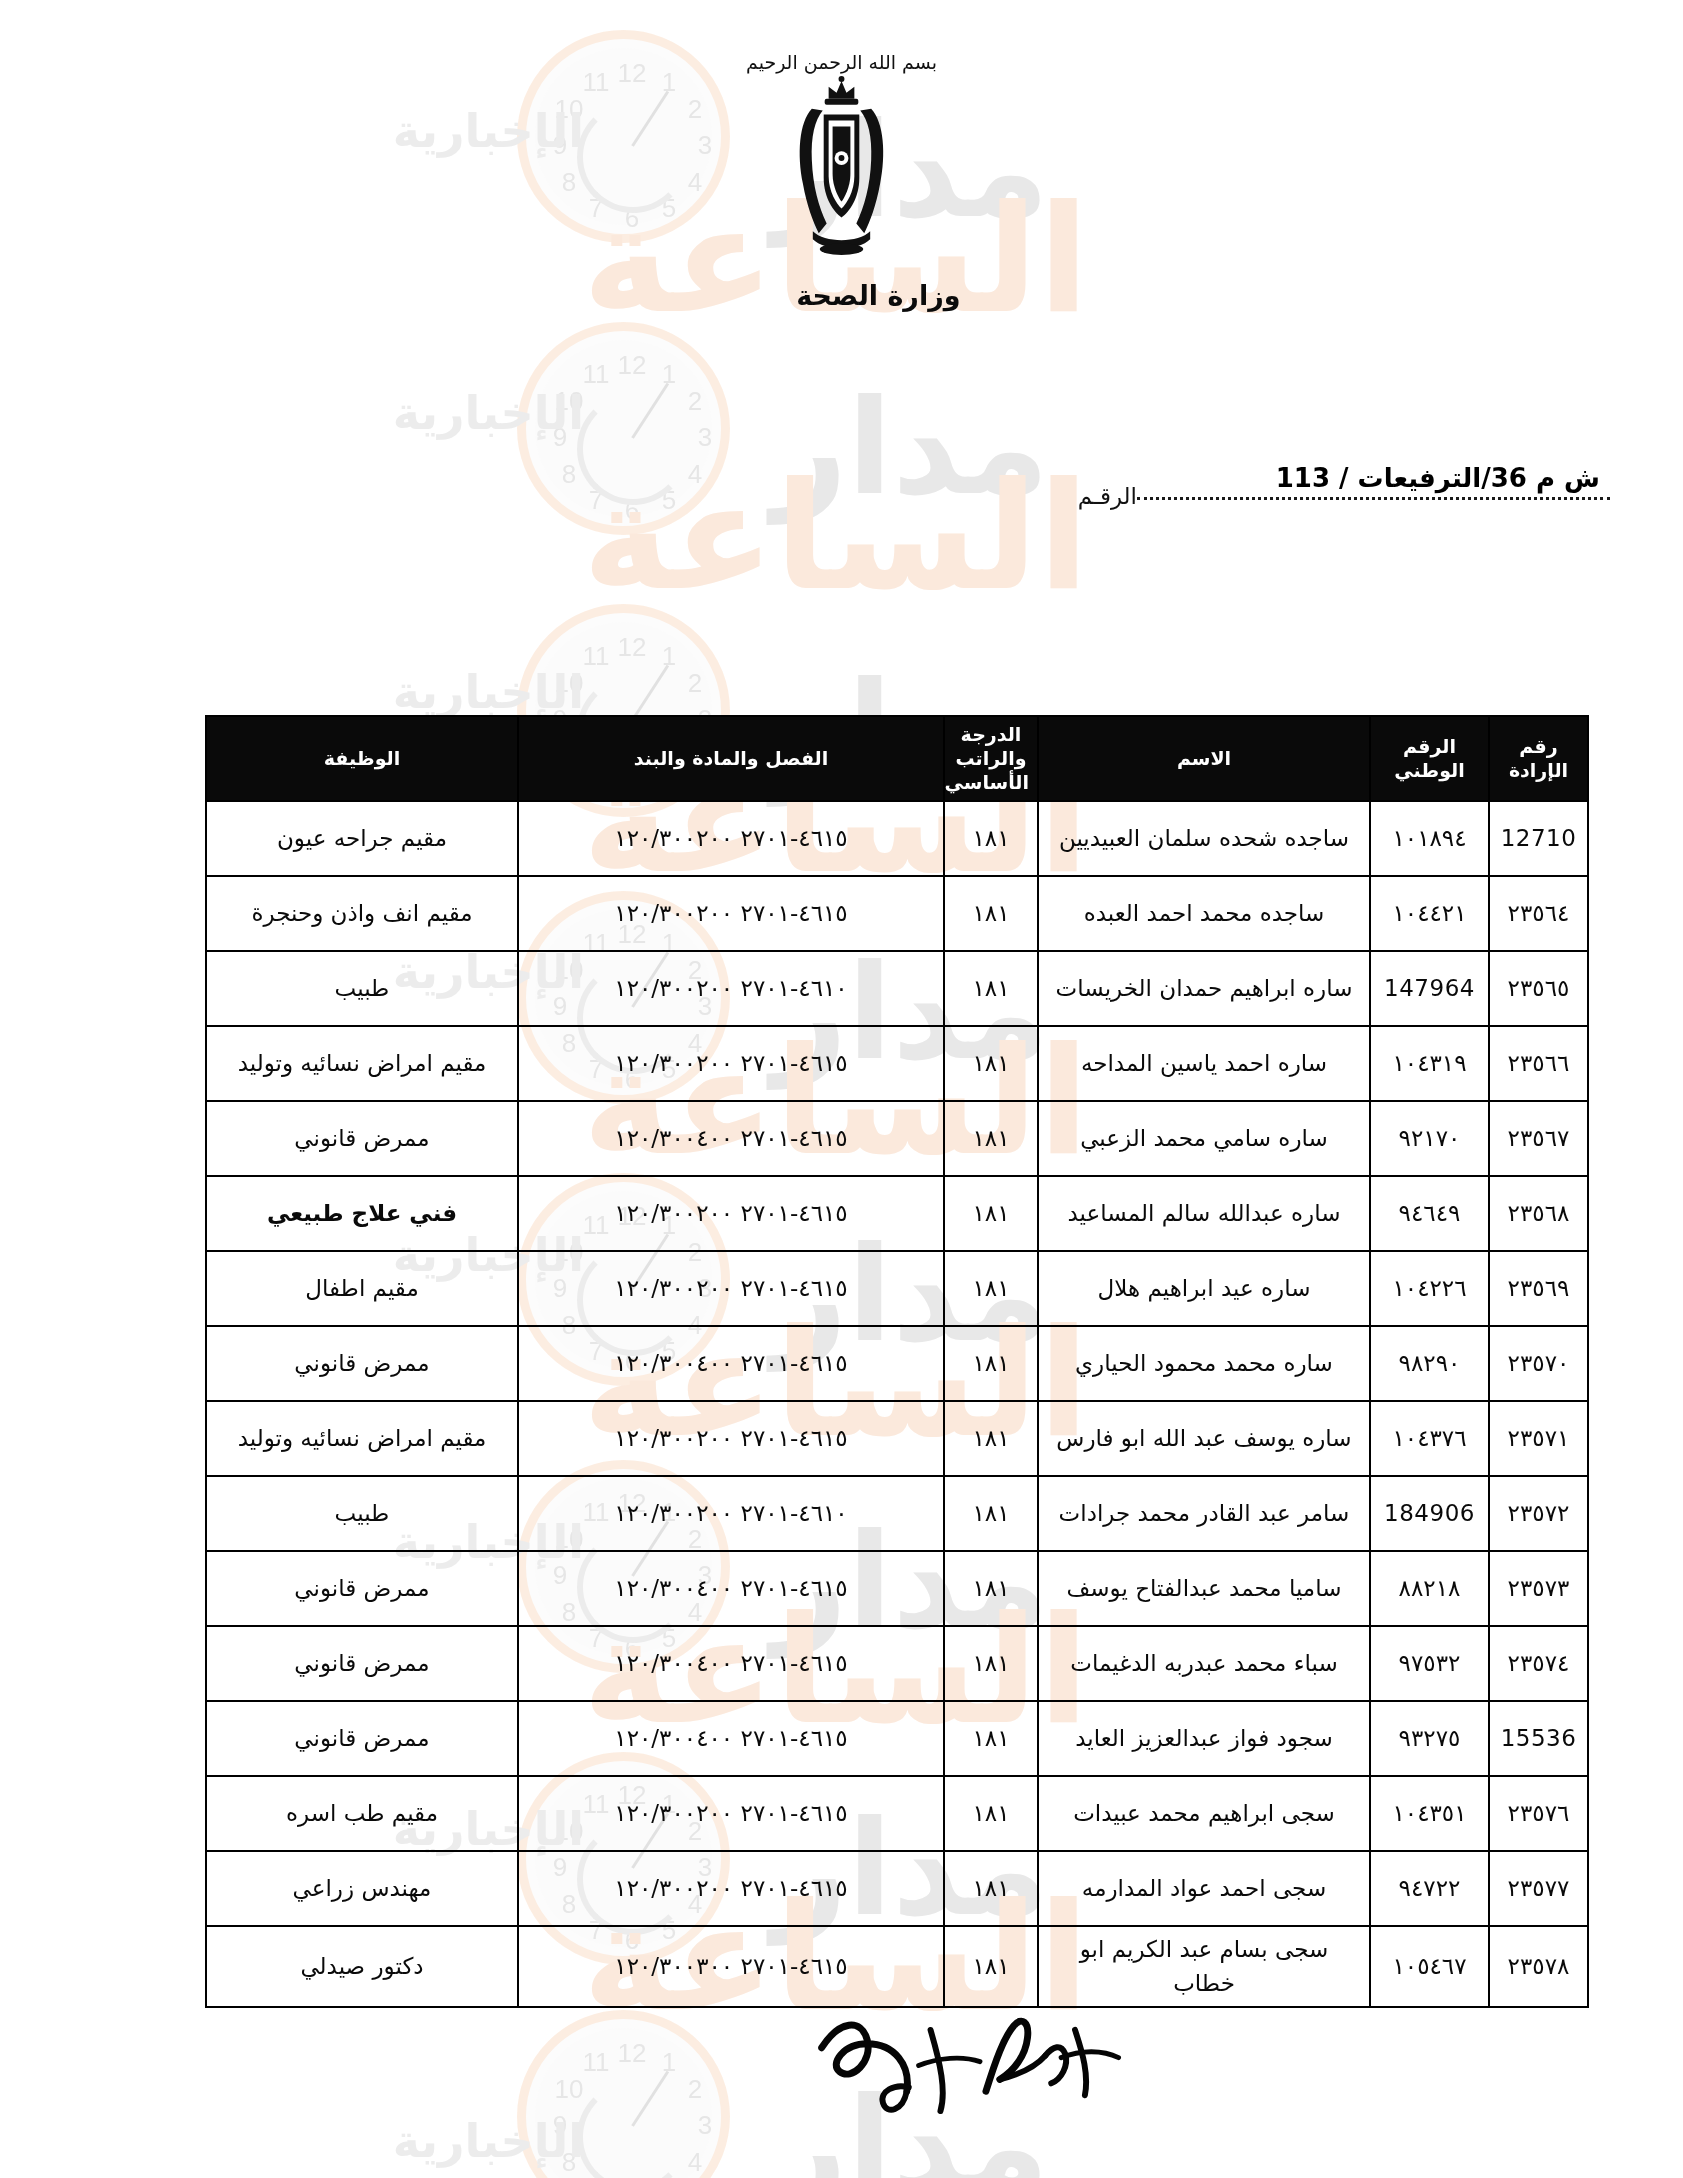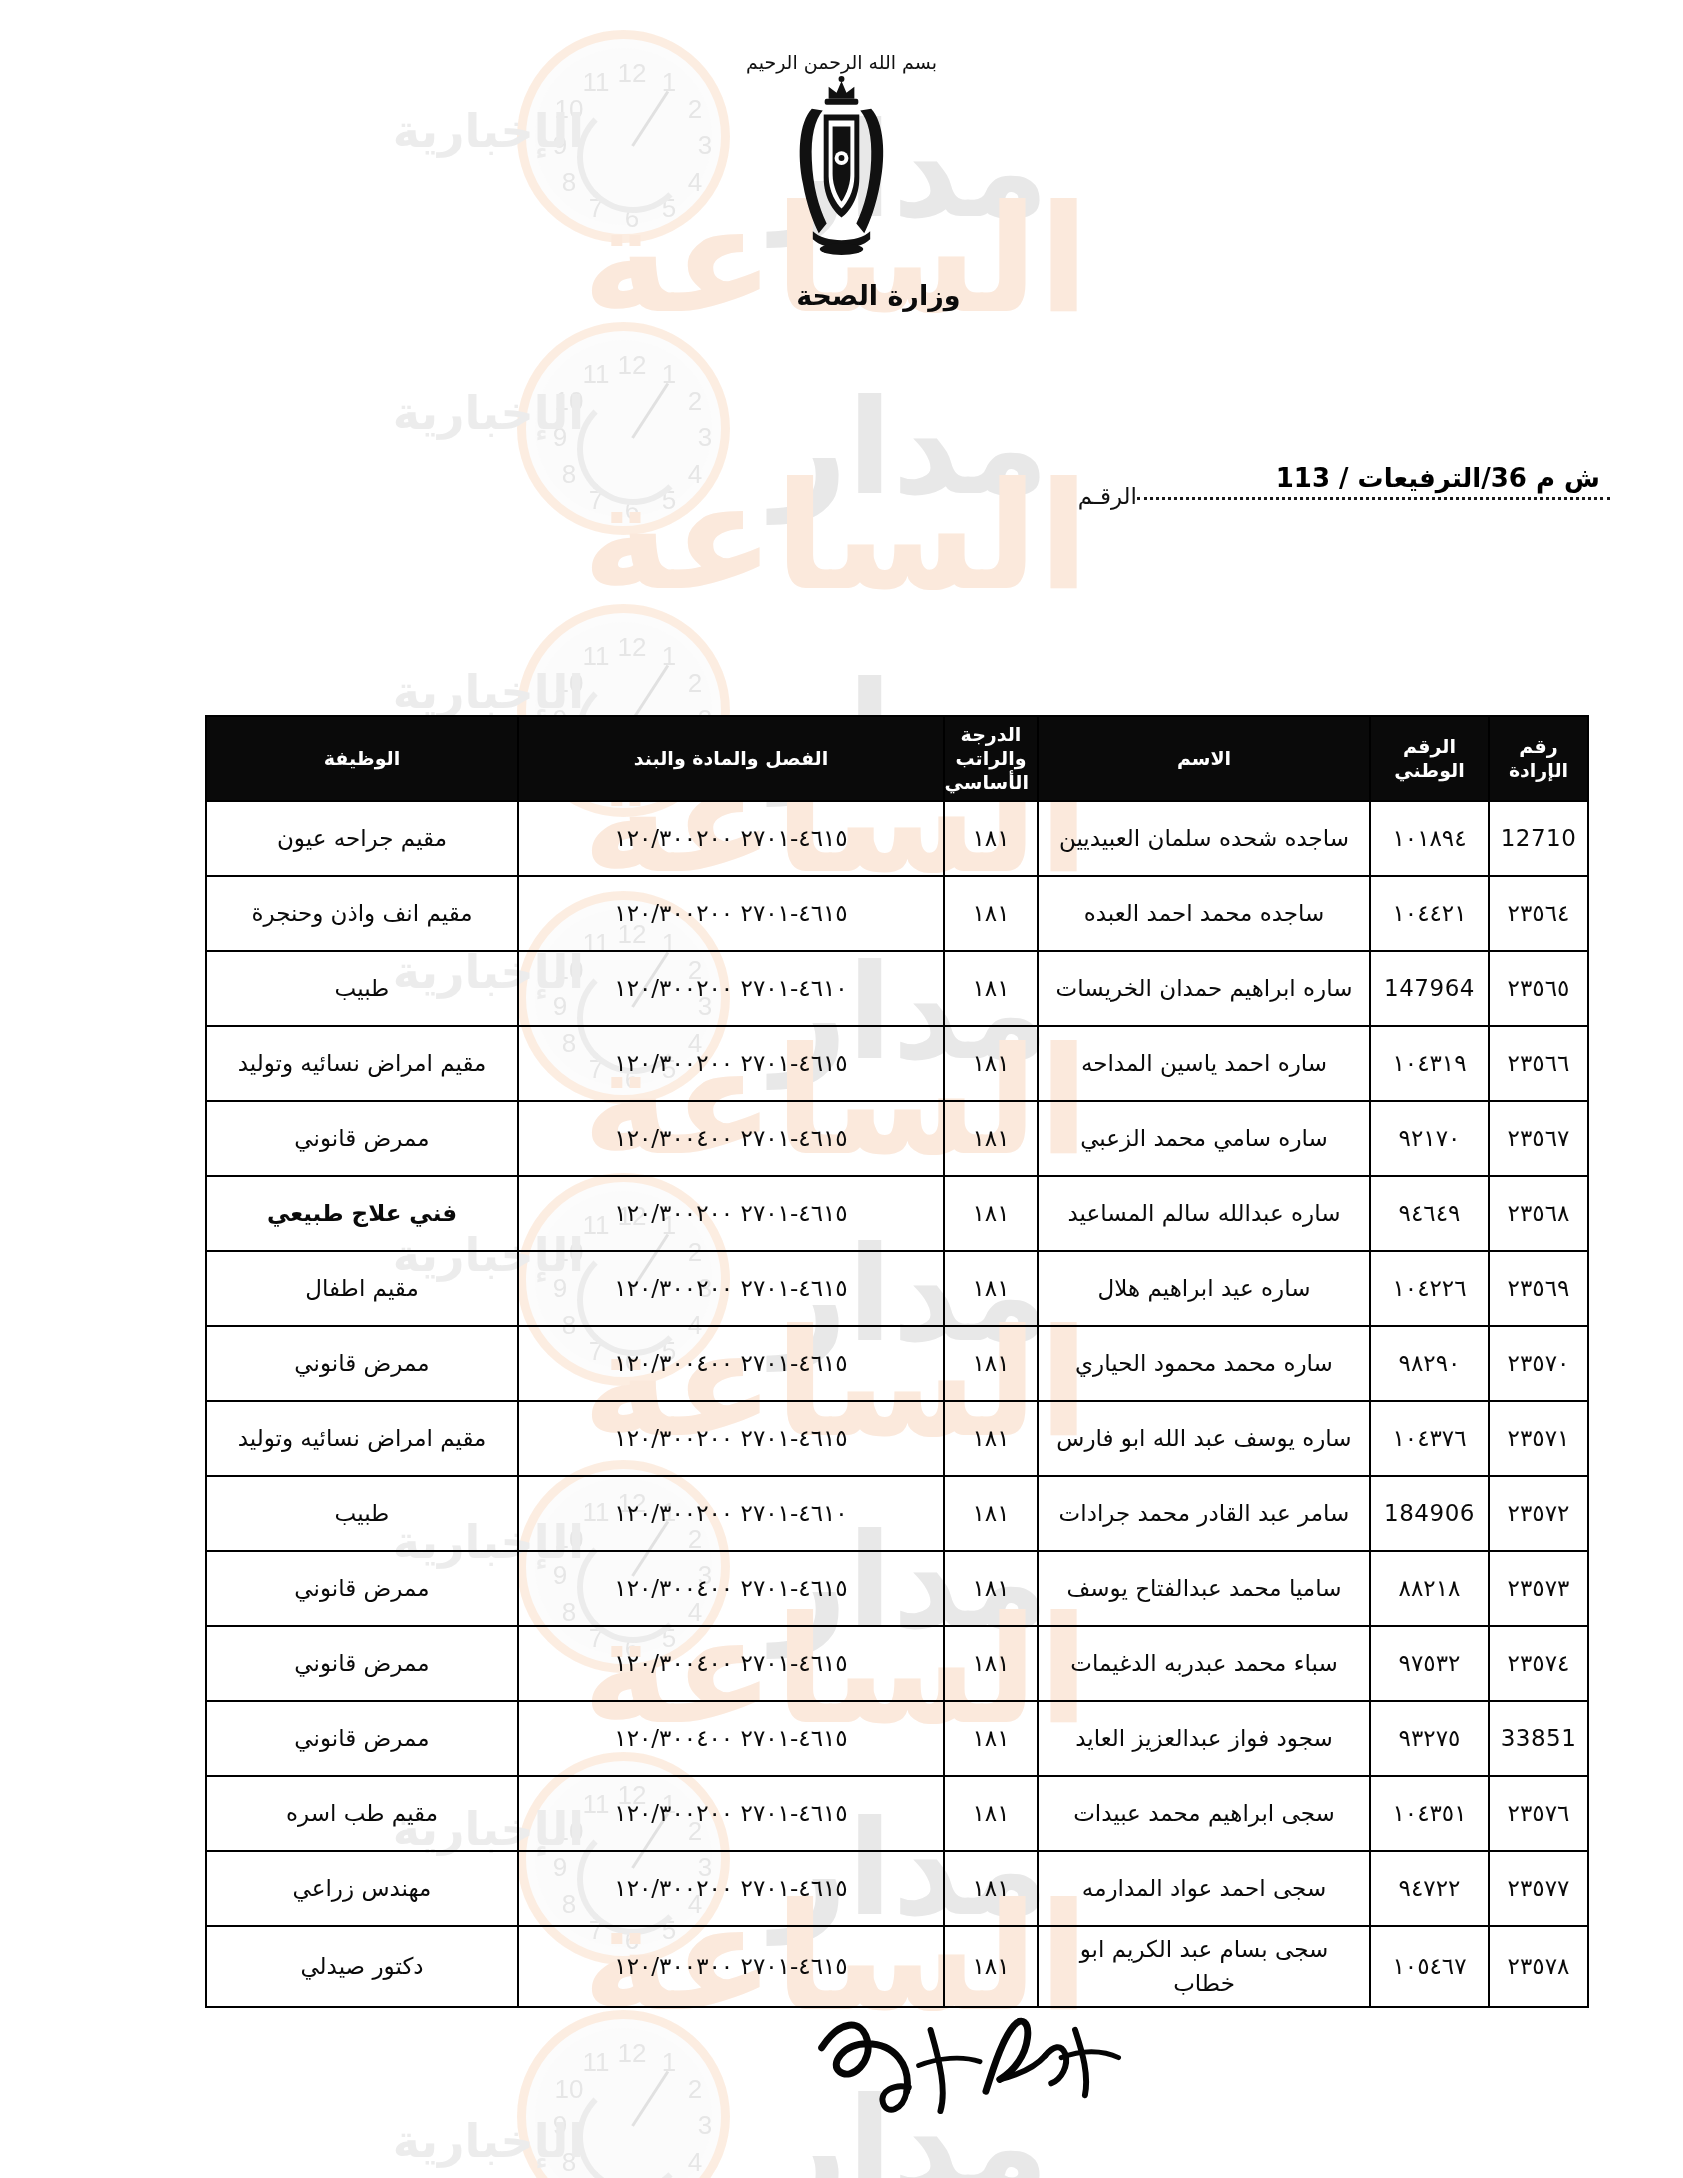--- a/index.html
+++ b/index.html
@@ -521,21 +521,21 @@
           </tr>
           <tr>
             <td class="c-decree">٢٣٥٧٤</td>
             <td class="c-national">٩٧٥٣٢</td>
             <td class="c-name">سباء محمد عبدربه الدغيمات</td>
             <td class="c-basic">١٨١</td>
             <td class="c-code">٤٦١٥-٢٧٠١  ١٢٠/٣٠٠٤٠٠</td>
             <td class="c-job">ممرض قانوني</td>
           </tr>
           <tr>
-            <td class="c-decree">33851</td>
+            <td class="c-decree">15536</td>
             <td class="c-national">٩٣٢٧٥</td>
             <td class="c-name">سجود فواز عبدالعزيز العايد</td>
             <td class="c-basic">١٨١</td>
             <td class="c-code">٤٦١٥-٢٧٠١  ١٢٠/٣٠٠٤٠٠</td>
             <td class="c-job">ممرض قانوني</td>
           </tr>
           <tr>
             <td class="c-decree">٢٣٥٧٦</td>
             <td class="c-national">١٠٤٣٥١</td>
             <td class="c-name">سجى ابراهيم محمد عبيدات</td>

